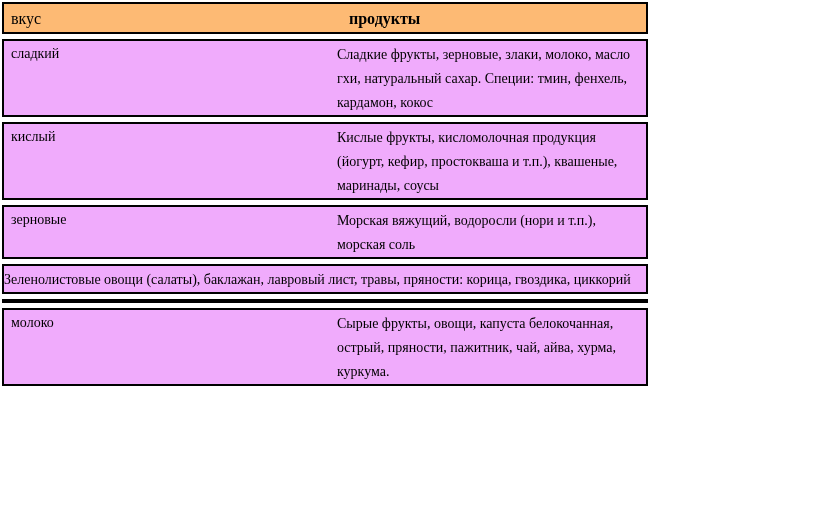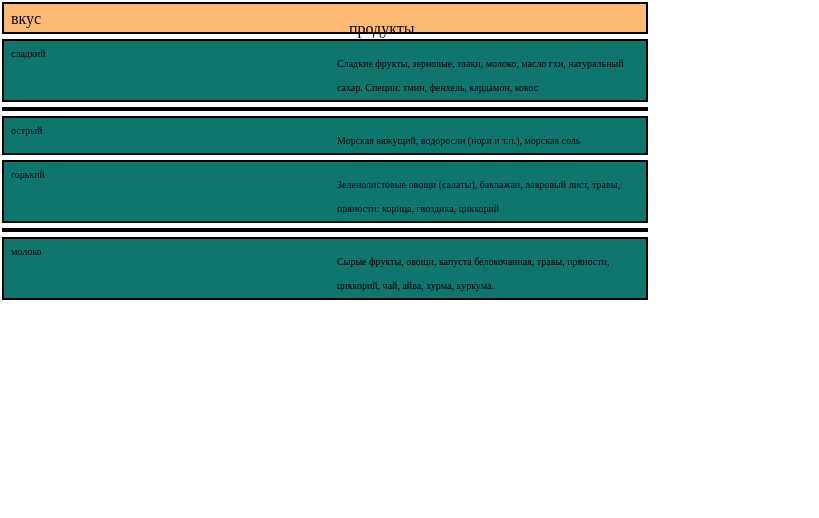--- a/index.html
+++ b/index.html
@@ -30,70 +30,72 @@
     margin-bottom: 5px;
   }
   .header-cell-taste {
     flex: 0 0 326px;
     padding-left: 7px;
     padding-top: 2px;
   }
   .header-cell-products {
     flex: 1 1 auto;
     padding-left: 12px;
-    padding-top: 12px;
+    padding-top: 2px;
+    font-weight: bold;
   }
   .row {
     display: flex;
     border: 2px solid #000000;
-    background: #0f766e;
+    background: #f0abfc;
     margin-bottom: 5px;
-    font-size: 10px;
+    font-size: 14px;
     line-height: 24px;
   }
   .taste-cell {
     flex: 0 0 326px;
     padding-left: 7px;
     padding-top: 1px;
   }
   .products-cell {
     flex: 1 1 auto;
     padding-right: 4px;
-    padding-top: 11px;
+    padding-top: 2px;
   }
 </style>
 </head>
 <body>
 
 <div class="doc-table">
 
   <div class="header-row">
     <div class="header-cell-taste">вкус</div>
     <div class="header-cell-products">продукты</div>
   </div>
 
   <div class="row">
     <div class="taste-cell">сладкий</div>
     <div class="products-cell">Сладкие фрукты, зерновые, злаки, молоко, масло гхи, натуральный сахар. Специи: тмин, фенхель, кардамон, кокос</div>
   </div>
 
   <div class="row">
+    <div class="taste-cell">кислый</div>
+    <div class="products-cell">Кислые фрукты, кисломолочная продукция (йогурт, кефир, простокваша и т.п.), квашеные, маринады, соусы</div>
   </div>
 
   <div class="row">
-    <div class="taste-cell">острый</div>
+    <div class="taste-cell">зерновые</div>
     <div class="products-cell">Морская вяжущий, водоросли (нори и т.п.), морская соль</div>
   </div>
 
   <div class="row">
-    <div class="taste-cell">горький</div>
     <div class="products-cell">Зеленолистовые овощи (салаты), баклажан, лавровый лист, травы, пряности: корица, гвоздика, циккорий</div>
   </div>
 
   <div class="row">
   </div>
 
   <div class="row">
     <div class="taste-cell">молоко</div>
-    <div class="products-cell">Сырые фрукты, овощи, капуста белокочанная, травы, пряности, циккорий, чай, айва, хурма, куркума.</div>
+    <div class="products-cell">Сырые фрукты, овощи, капуста белокочанная, острый, пряности, пажитник, чай, айва, хурма, куркума.</div>
   </div>
 
 </div>
 
 </body></html>

